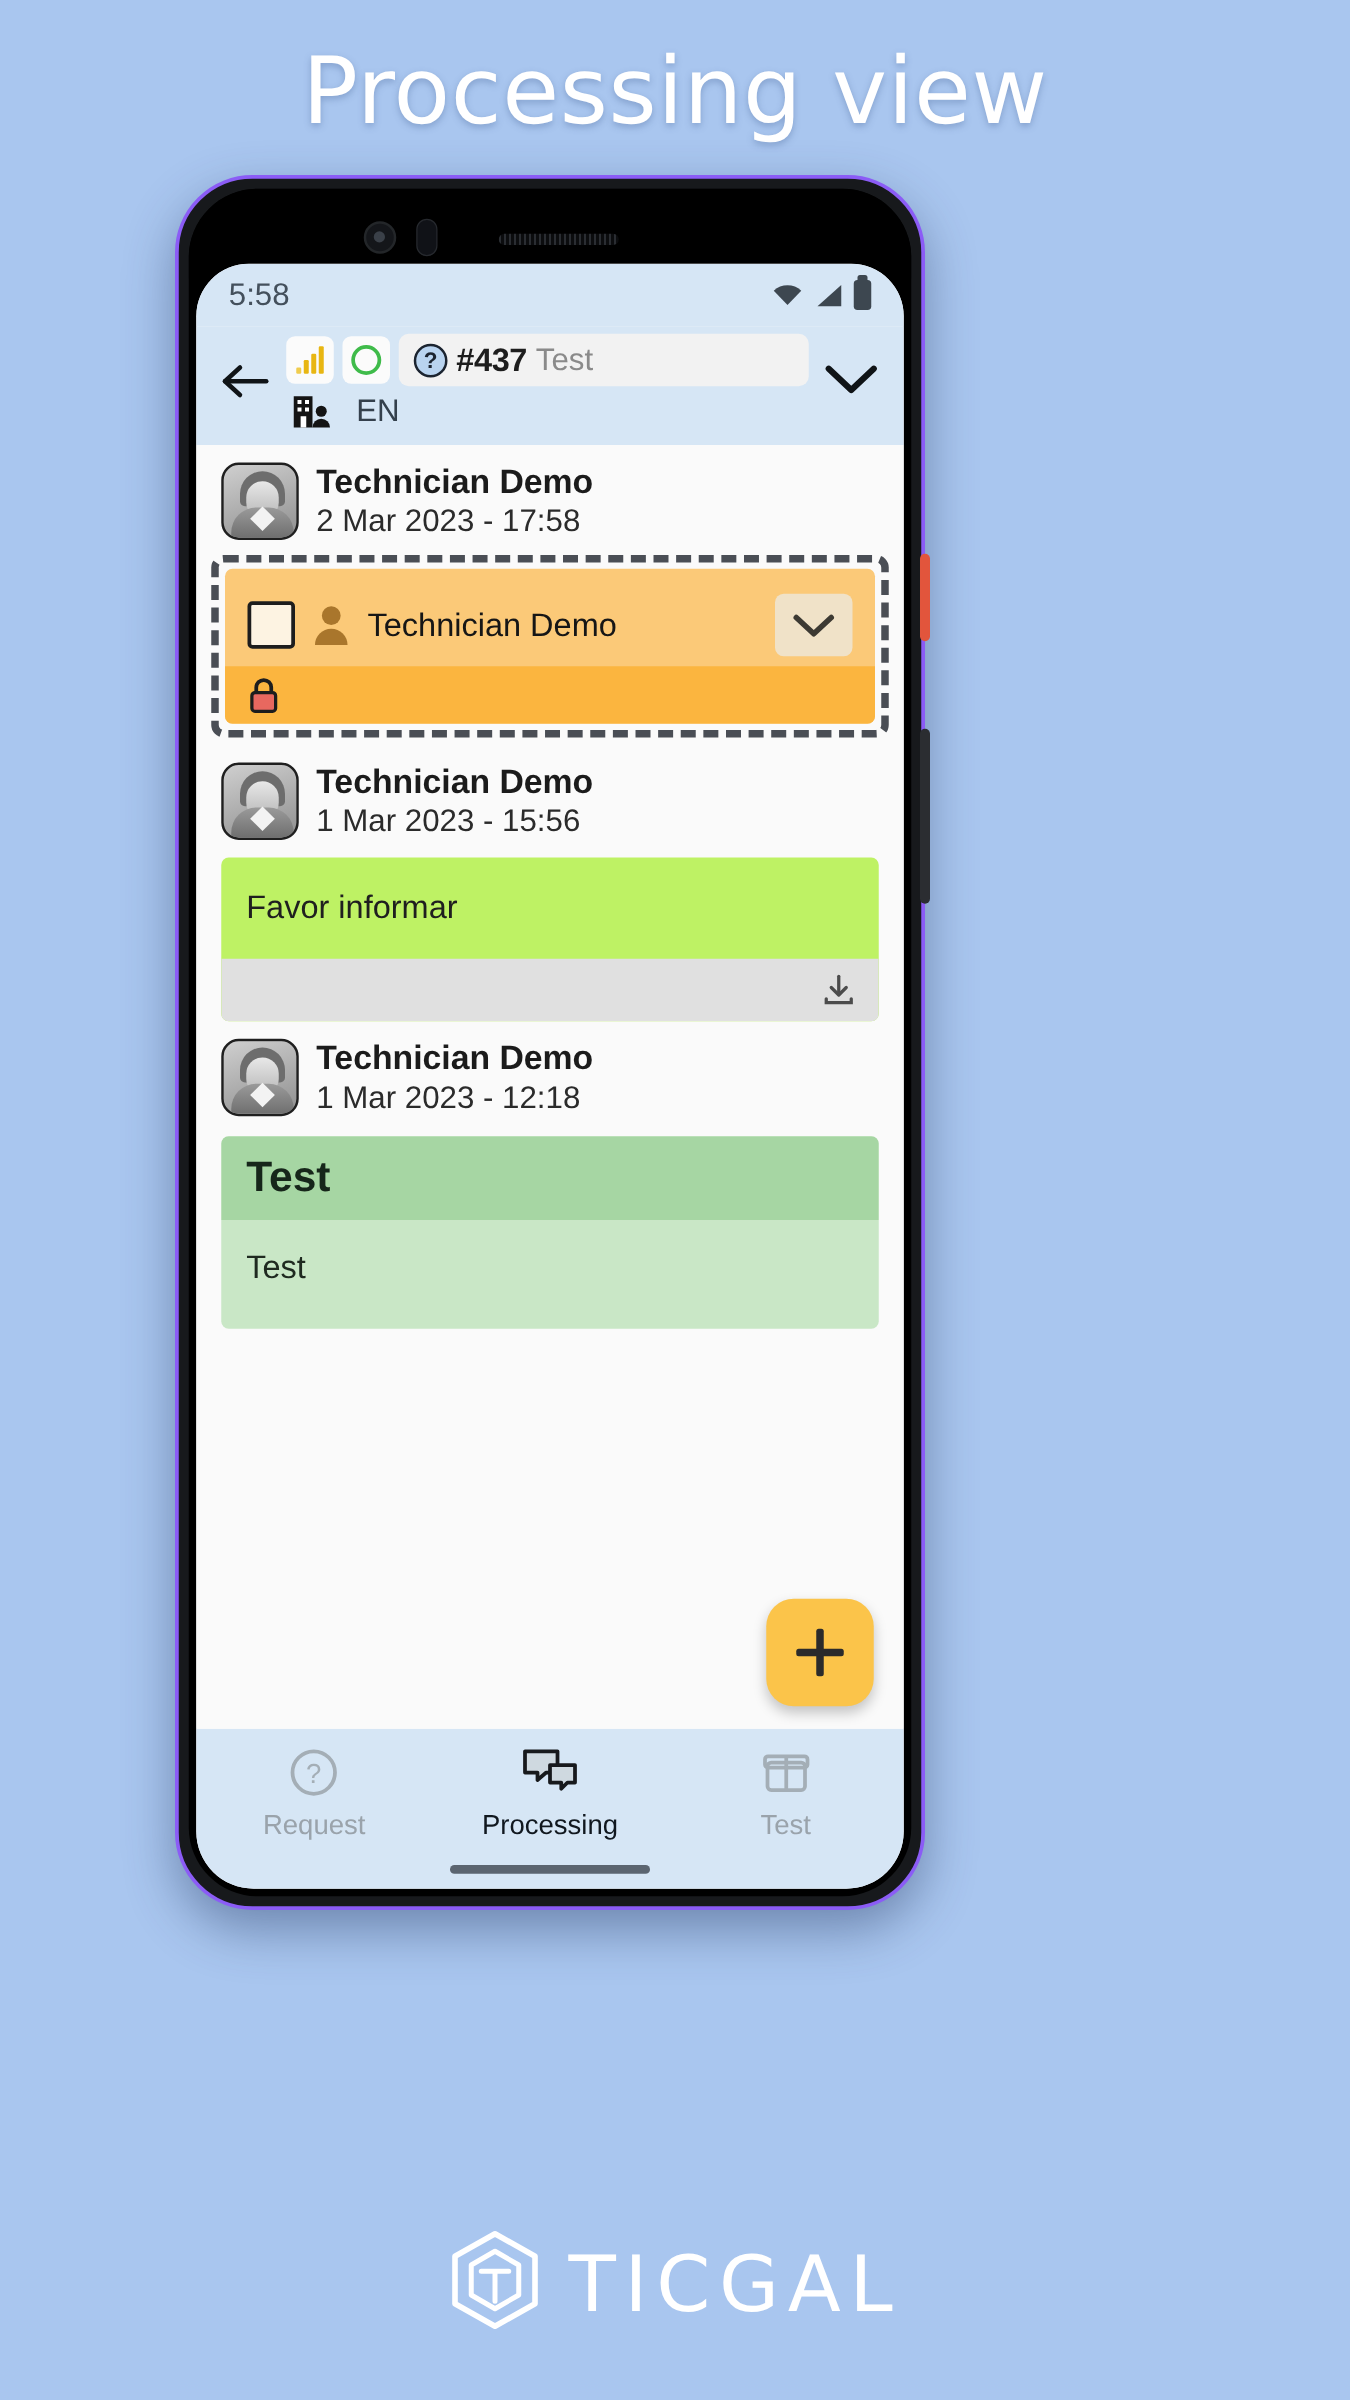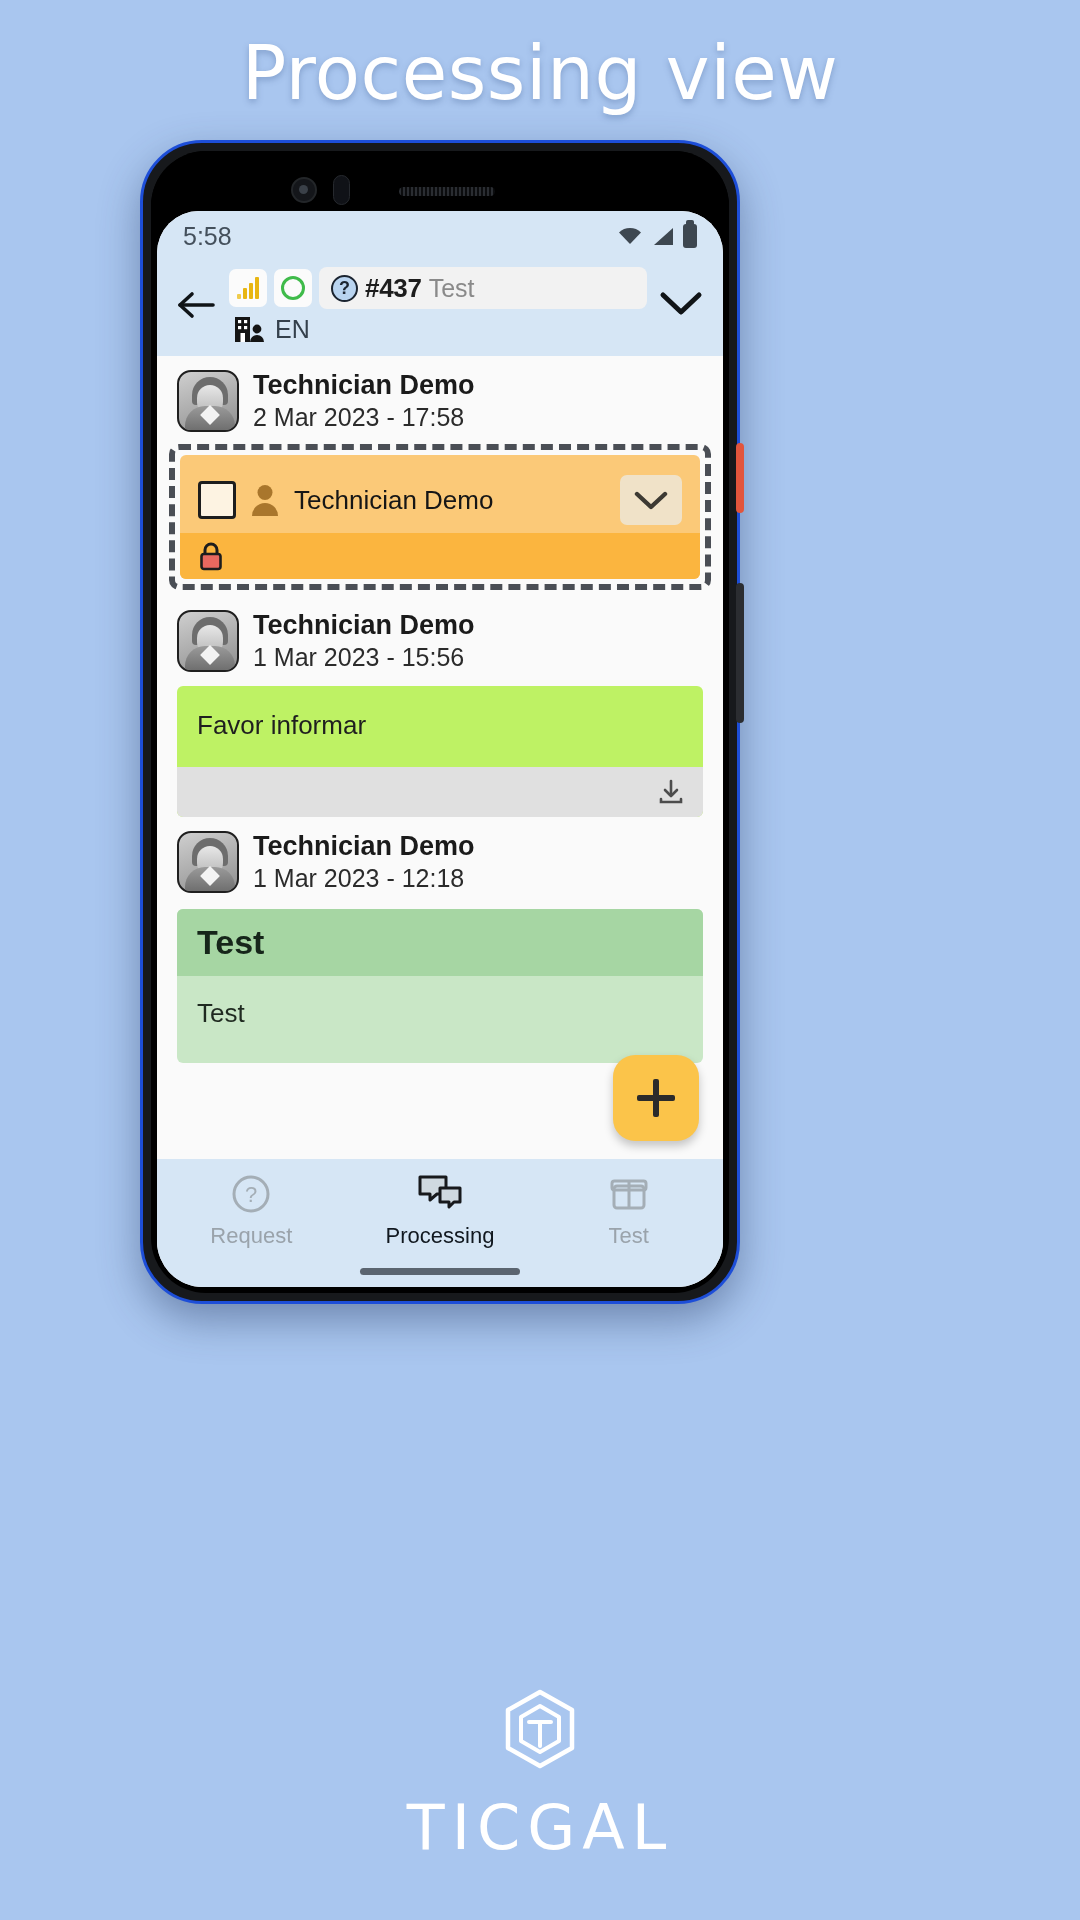--- a/index.html
+++ b/index.html
@@ -20,25 +20,25 @@
     color: #ffffff;
     letter-spacing: 0.5px;
     text-shadow: 0 3px 6px rgba(60,90,140,0.35);
     font-family: "DejaVu Sans", sans-serif;
   }
 
   
   .phone {
     position: absolute;
     left: 140px; top: 140px;
-    width: 600px; height: 1164px;
+    width: 600px; height: 1388px;
     border-radius: 62px;
     background: #17191c;
     box-shadow: 0 16px 40px rgba(40,60,100,0.45);
-    border: 3px solid #1d4ed8;
+    border: 3px solid #8b5cf6;
   }
   .phone-inner {
     position: absolute;
     left: 8px; top: 8px; right: 8px; bottom: 8px;
     border-radius: 55px;
     background: #000;
     overflow: hidden;
   }
   .side-btn-power {
     position: absolute; right: -7px; top: 300px;
@@ -139,21 +139,21 @@
   }
   .q-icon {
     width: 27px; height: 27px; border-radius: 50%;
     background: #b9d4f0; border: 2.5px solid #1b2430;
     display: flex; align-items: center; justify-content: center;
     font-size: 18px; font-weight: 700; color: #1b2430;
     flex: 0 0 auto; line-height: 1;
   }
   .ticket-id { font-size: 26px; font-weight: 700; color: #1d1d1d; letter-spacing: -0.3px;}
   .ticket-name { font-size: 25px; color: #8a8a8a; }
-  .sub-row { display: flex; align-items: center; gap: 10px; margin-top: 5px; padding-left: 4px; }
+  .sub-row { display: flex; align-items: center; gap: 20px; margin-top: 5px; padding-left: 4px; }
   .lang-label { font-size: 25px; color: #34404c; }
   .chev-btn {
     width: 56px; height: 56px; margin-top: 10px;
     display: flex; align-items: center; justify-content: center;
     cursor: pointer; flex: 0 0 auto;
   }
 
   
   .content {
     flex: 1 1 auto; background: #fafafa;
@@ -270,21 +270,21 @@
   .nav-item.inactive .nav-label { color: #9aa3ab; }
   .nav-item.active .nav-label { color: #11181f; }
   .home-ind {
     position: absolute; bottom: 12px; left: 50%; transform: translateX(-50%);
     width: 160px; height: 7px; border-radius: 4px; background: #5b6570;
   }
 
   
   .brand {
     position: absolute; bottom: 56px; left: 0; right: 0;
-    display: flex; align-items: center; justify-content: center; gap: 22px; flex-direction: column;
+    display: flex; align-items: flex-end; justify-content: center; gap: 22px;
   }
   .brand-mark { width: 74px; height: 80px; }
   .brand-name {
     font-size: 62px; color: #ffffff; letter-spacing: 7px;
     font-family: "DejaVu Sans", sans-serif; font-weight: 400;
   }
 </style>
 </head>
 <body>
 

